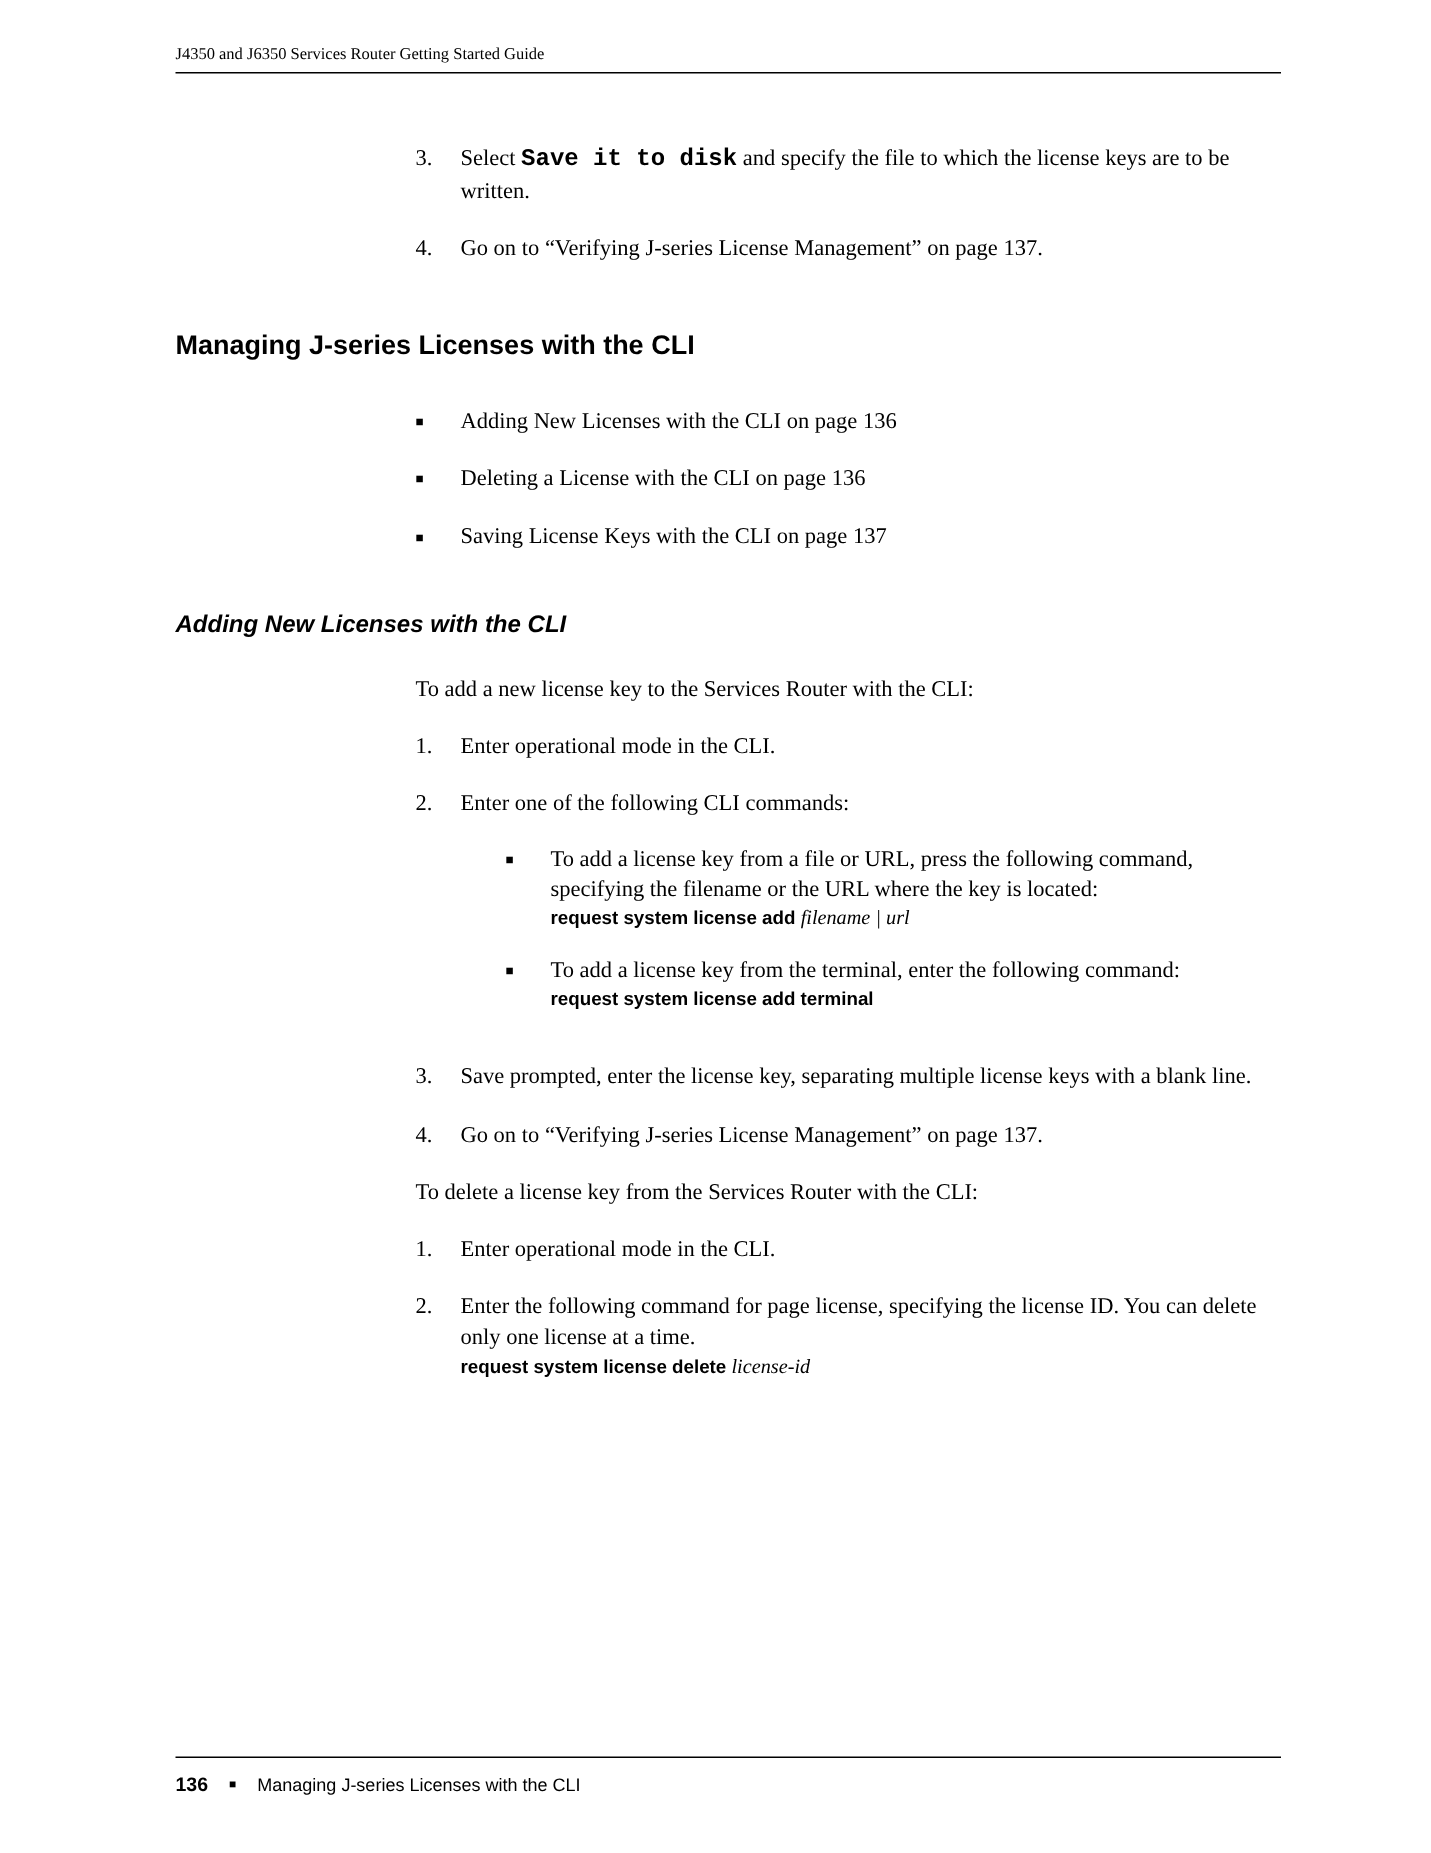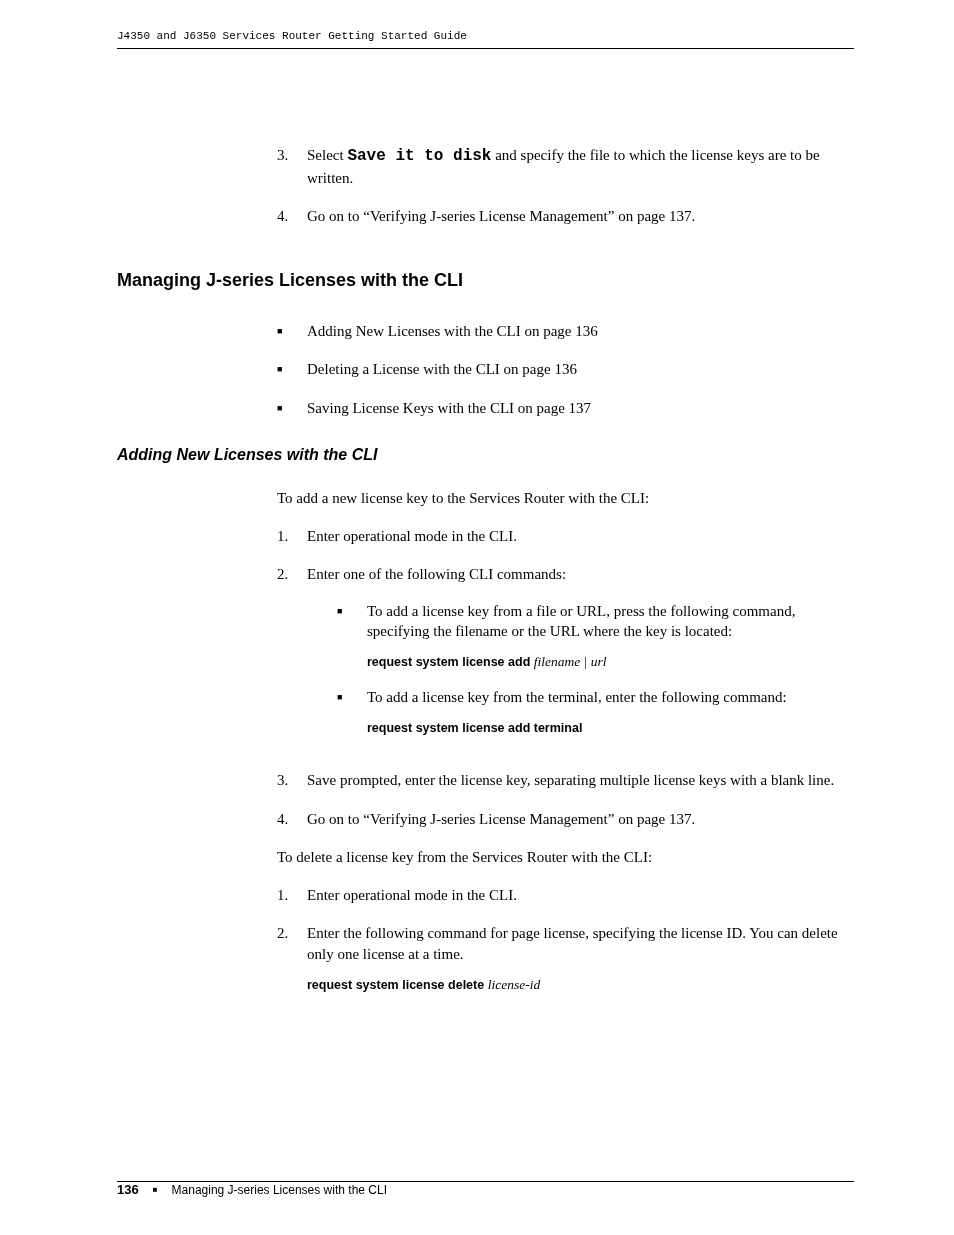--- a/index.html
+++ b/index.html
@@ -13,26 +13,26 @@
     color: #000;
   }
   .page {
     box-sizing: border-box;
     width: 954px;
     height: 1235px;
     padding: 30px 100px 20px 117px;
     position: relative;
   }
   .running-head {
-    font-family: Liberation Mono, monospace;
+    font-family: Liberation Serif, serif;
     font-size: 11px;
     color: #000;
     border-bottom: 1px solid #000;
     padding-bottom: 6px;
-    margin-bottom: 96px;
+    margin-bottom: 47px;
   }
   .body-col {
     margin-left: 160px; 
   }
   .ol {
     list-style: none;
     padding: 0;
     margin: 0;
   }
   .ol > .li {
@@ -83,46 +83,46 @@
     font-weight: 900;
     font-size: 18px;
     margin-top: 44px;
     margin-bottom: 30px;
   }
   .h2 {
     font-family: Arial, Helvetica, sans-serif;
     font-weight: 700;
     font-style: italic;
     font-size: 16px;
-    margin-top: 28px;
+    margin-top: 40px;
     margin-bottom: 24px;
   }
   .para {
     font-size: 15px;
     line-height: 1.35;
     margin-bottom: 18px;
   }
   .cmd {
     font-family: Arial, Helvetica, sans-serif;
     font-size: 12.5px;
-    margin-top: 12px;
   }
   .cmd .bold { font-weight: 800; }
   .cmd .ital { font-style: italic; font-family: Georgia, serif; font-size: 13.5px; }
   .inline-bold {
     font-family: Liberation Mono, monospace;
     font-weight: 800;
     font-size: 16px;
   }
   .footer {
     position: absolute;
     left: 117px;
     right: 100px;
     bottom: 38px;
     border-top: 1px solid #000;
+    padding-top: 10px;
     font-family: Verdana, Geneva, sans-serif;
     font-size: 12px;
     display: flex;
     align-items: center;
     gap: 14px;
   }
   .footer .pn {
     font-weight: 800;
     font-family: Arial, Helvetica, sans-serif;
     font-size: 13px;

